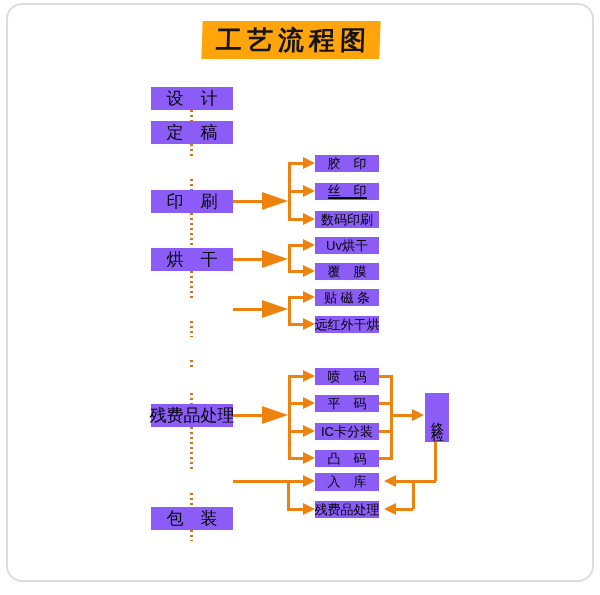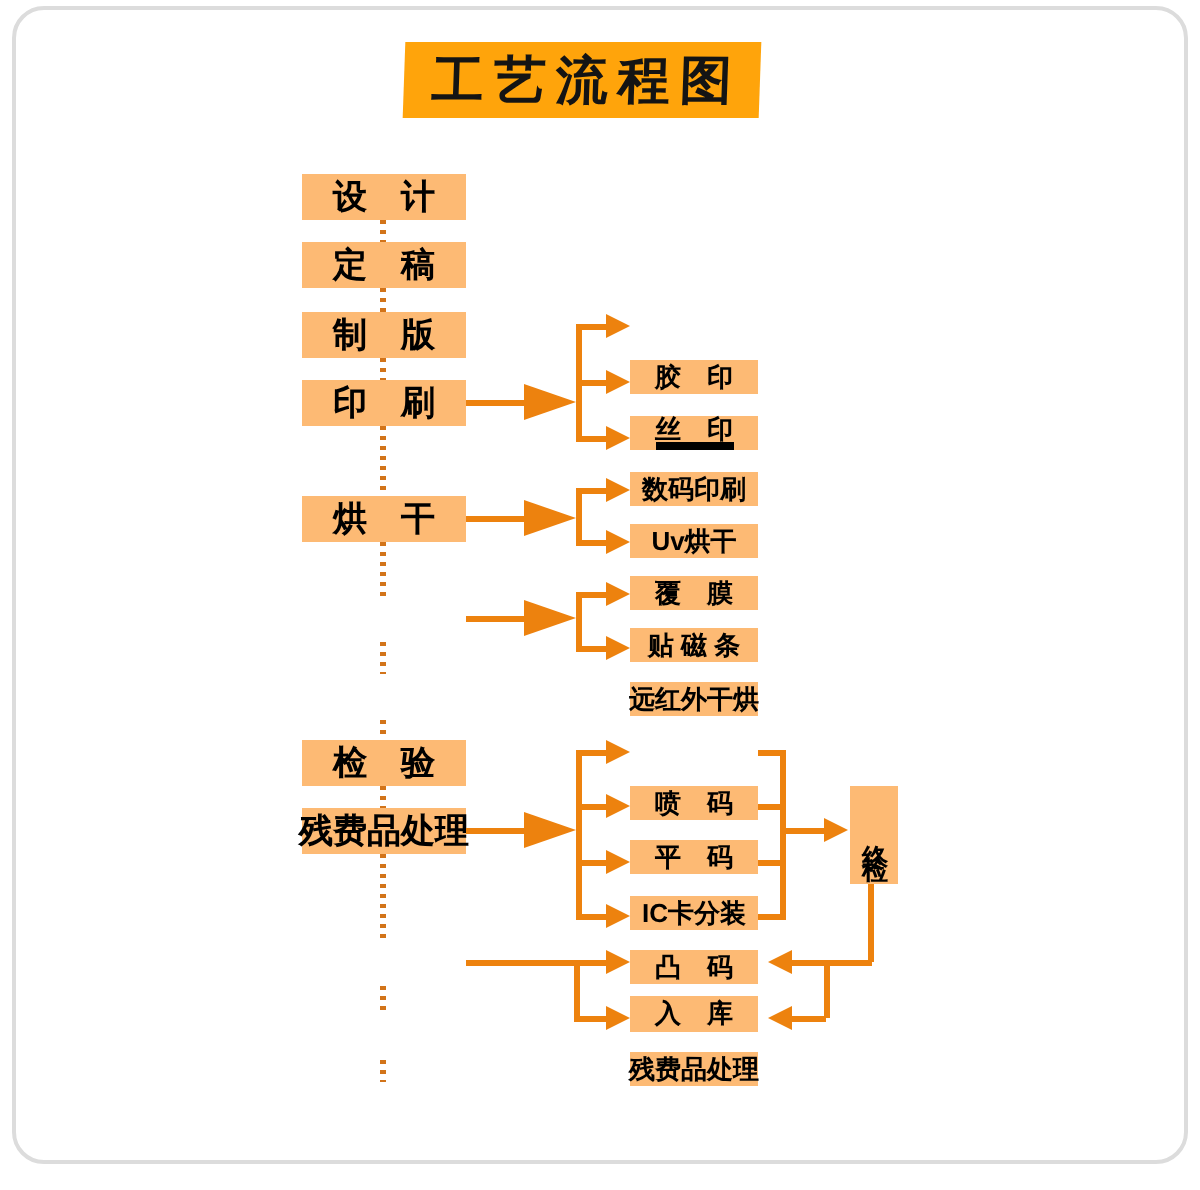--- a/index.html
+++ b/index.html
@@ -4,49 +4,48 @@
 <style>
   html,body{margin:0;padding:0;background:#ffffff;}
   #stage{position:relative;width:600px;height:595px;background:#ffffff;overflow:hidden;
          font-family:"Liberation Sans","DejaVu Sans",sans-serif;}
   #card{position:absolute;left:6px;top:3px;width:584px;height:575px;border:2px solid #dcdcdc;
         border-radius:16px;background:#ffffff;}
   #title{position:absolute;left:202px;top:21px;width:178px;height:38px;background:#FFA40B;
          display:flex;align-items:center;justify-content:center;color:#141414;
          font-family:"DejaVu Serif","Liberation Serif",serif;font-weight:bold;font-size:26px;
          letter-spacing:5px;text-indent:5px;transform:skewX(-2deg);}
-  .box{position:absolute;background:#fdba74;color:#000;font-weight:bold;
+  .box{position:absolute;background:#8b5cf6;color:#000;font-weight:normal;
        display:flex;align-items:center;justify-content:center;white-space:nowrap;}
   .mb{left:151px;width:82px;height:23px;font-size:17px;}
-  .bb{left:315px;width:64px;height:17px;font-size:13px;margin-top:25px;}
+  .bb{left:315px;width:64px;height:17px;font-size:13px;}
   .vert{writing-mode:vertical-rl;text-orientation:upright;letter-spacing:6px;font-size:13px;}
-  .ul{border-bottom:4px solid #000000;line-height:1.05;}
+  .ul{border-bottom:2px solid #000000;line-height:1.05;}
   .hl,.vl,.dt,.tr,.tl,.big{position:absolute;display:block;}
   .hl{height:3px;background:#ED820E;}
   .vl{width:3px;background:#ED820E;}
   .dt{left:190px;width:3px;background-image:repeating-linear-gradient(to bottom,#D2741A 0 2px,rgba(0,0,0,0) 2px 5px);}
   .tr{width:0;height:0;border-top:6px solid transparent;border-bottom:6px solid transparent;border-left:12px solid #ED820E;}
   .tl{width:0;height:0;border-top:6px solid transparent;border-bottom:6px solid transparent;border-right:12px solid #ED820E;}
   .big{width:0;height:0;border-top:9px solid transparent;border-bottom:9px solid transparent;border-left:26px solid #ED820E;}
 </style>
 </head>
 <body>
 
 <div id="stage">
   <div id="card"></div>
 
   <div id="title">工艺流程图</div>
 
   <div class="box mb" style="top:87px">设　计</div>
   <div class="box mb" style="top:121px">定　稿</div>
-  <div class="box mb" style="top:156px">制　版</div>
   <div class="box mb" style="top:248px">烘　干</div>
   <div class="box mb" style="top:190px">印　刷</div>
-  <div class="box mb" style="top:370px">检　验</div>
   <div class="box mb" style="top:404px">残费品处理</div>
+  <div class="box mb" style="top:507px">包　装</div>
 
   <i class="dt" style="top:110px;height:11px"></i>
   <i class="dt" style="top:144px;height:12px"></i>
   <i class="dt" style="top:179px;height:11px"></i>
   <i class="dt" style="top:213px;height:35px"></i>
   <i class="dt" style="top:271px;height:27px"></i>
   <i class="dt" style="top:321px;height:16px"></i>
   <i class="dt" style="top:360px;height:10px"></i>
   <i class="dt" style="top:393px;height:11px"></i>
   <i class="dt" style="top:427px;height:43px"></i>

